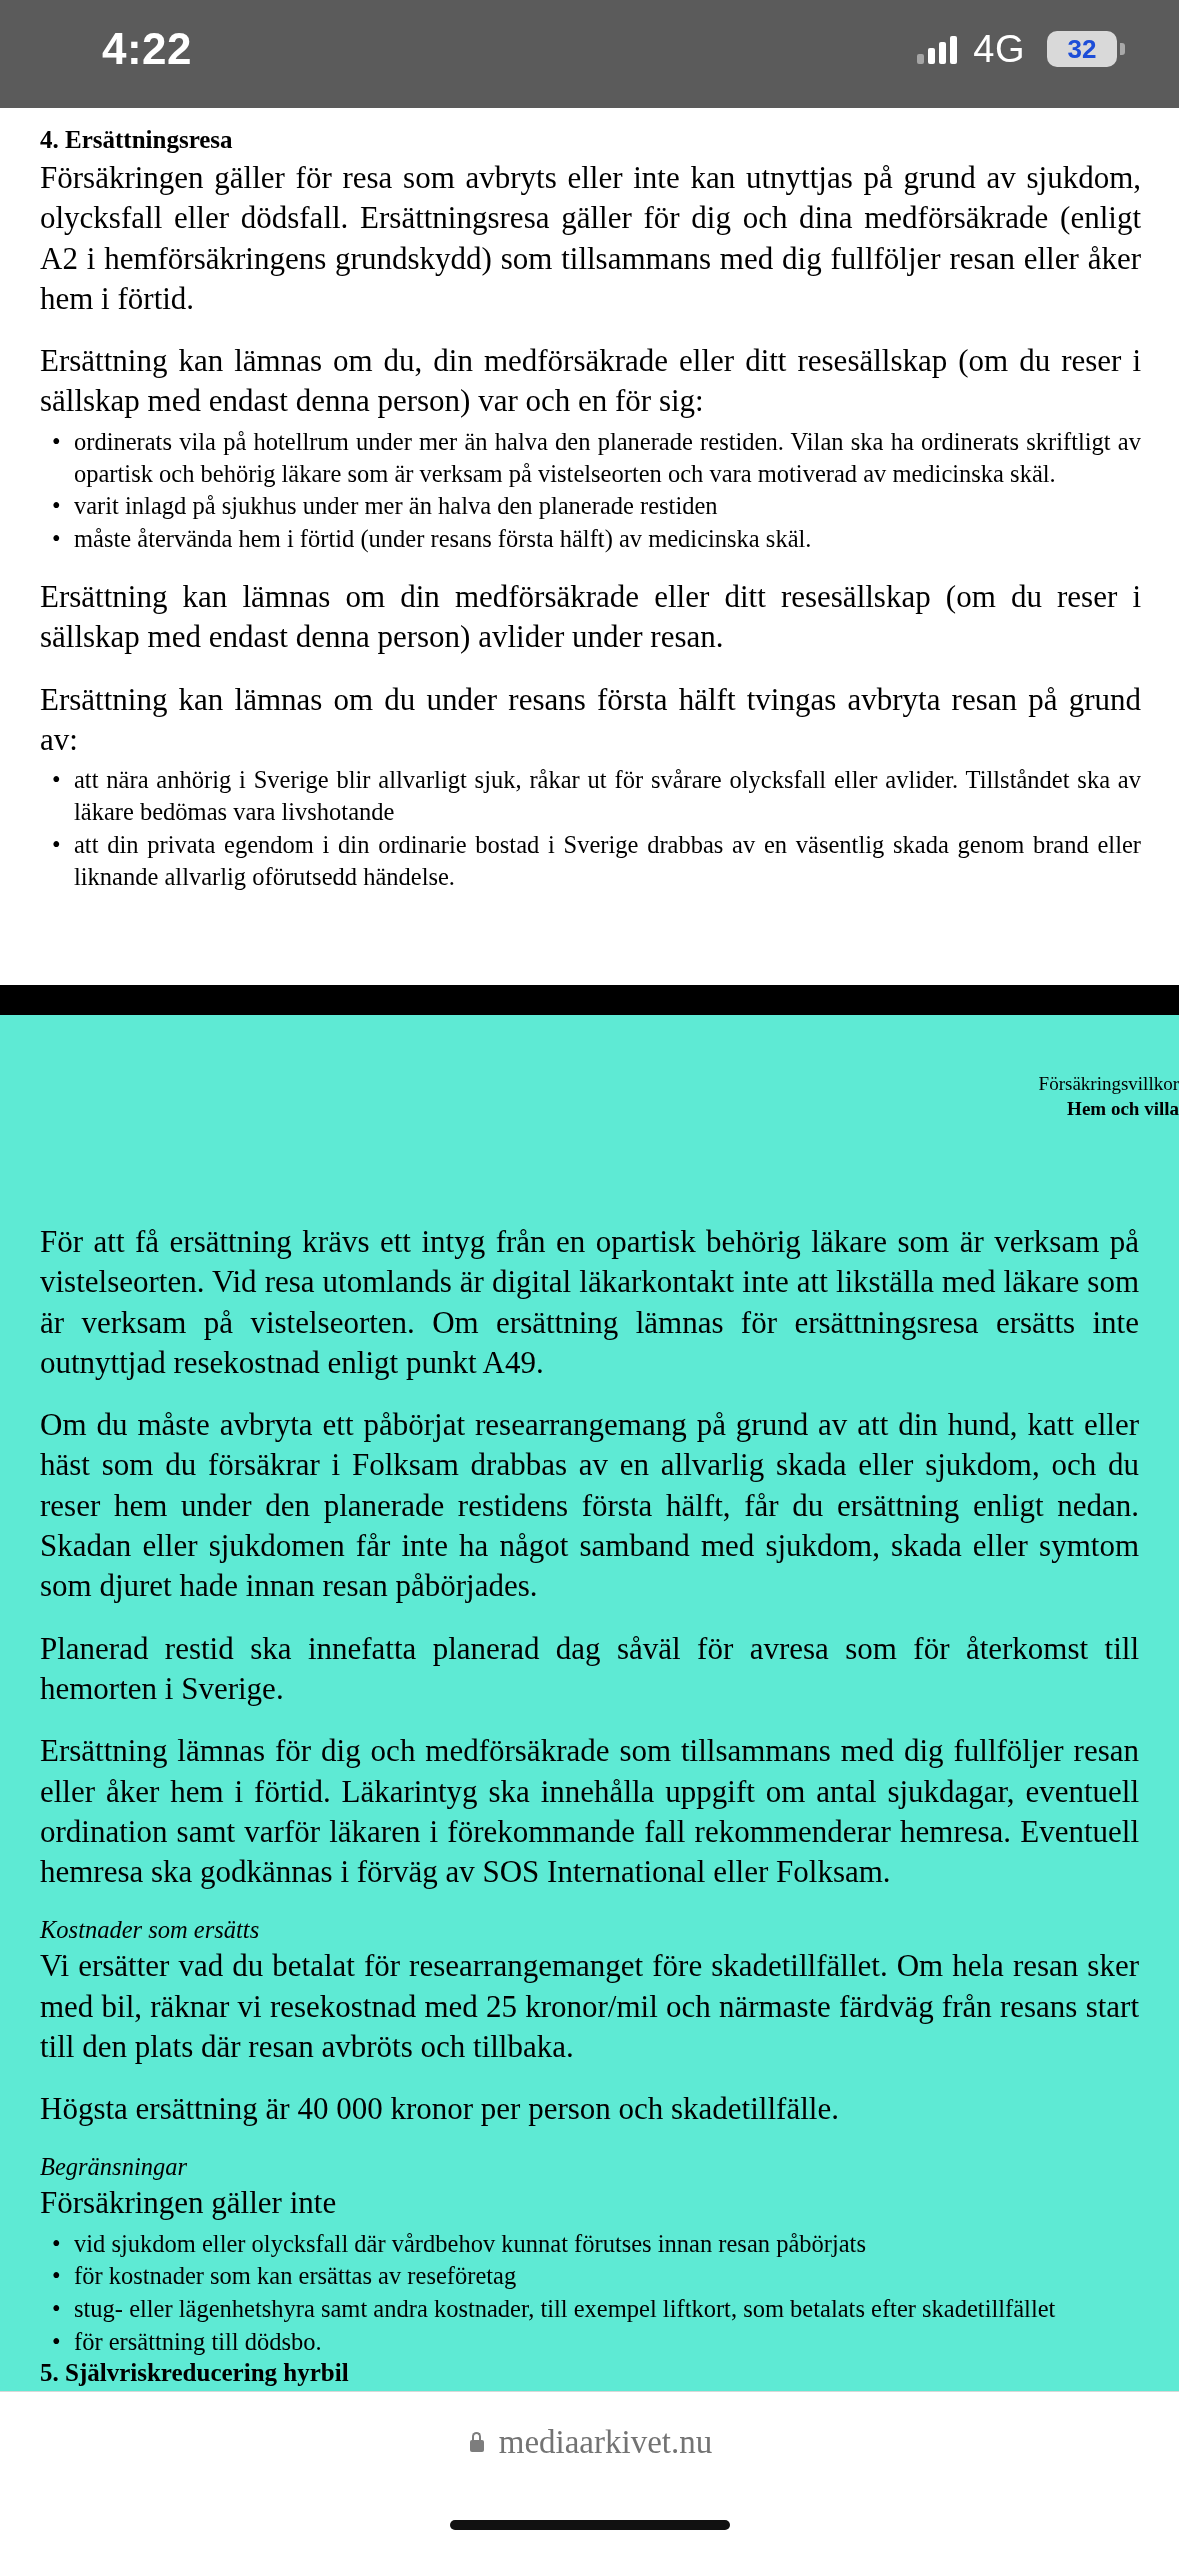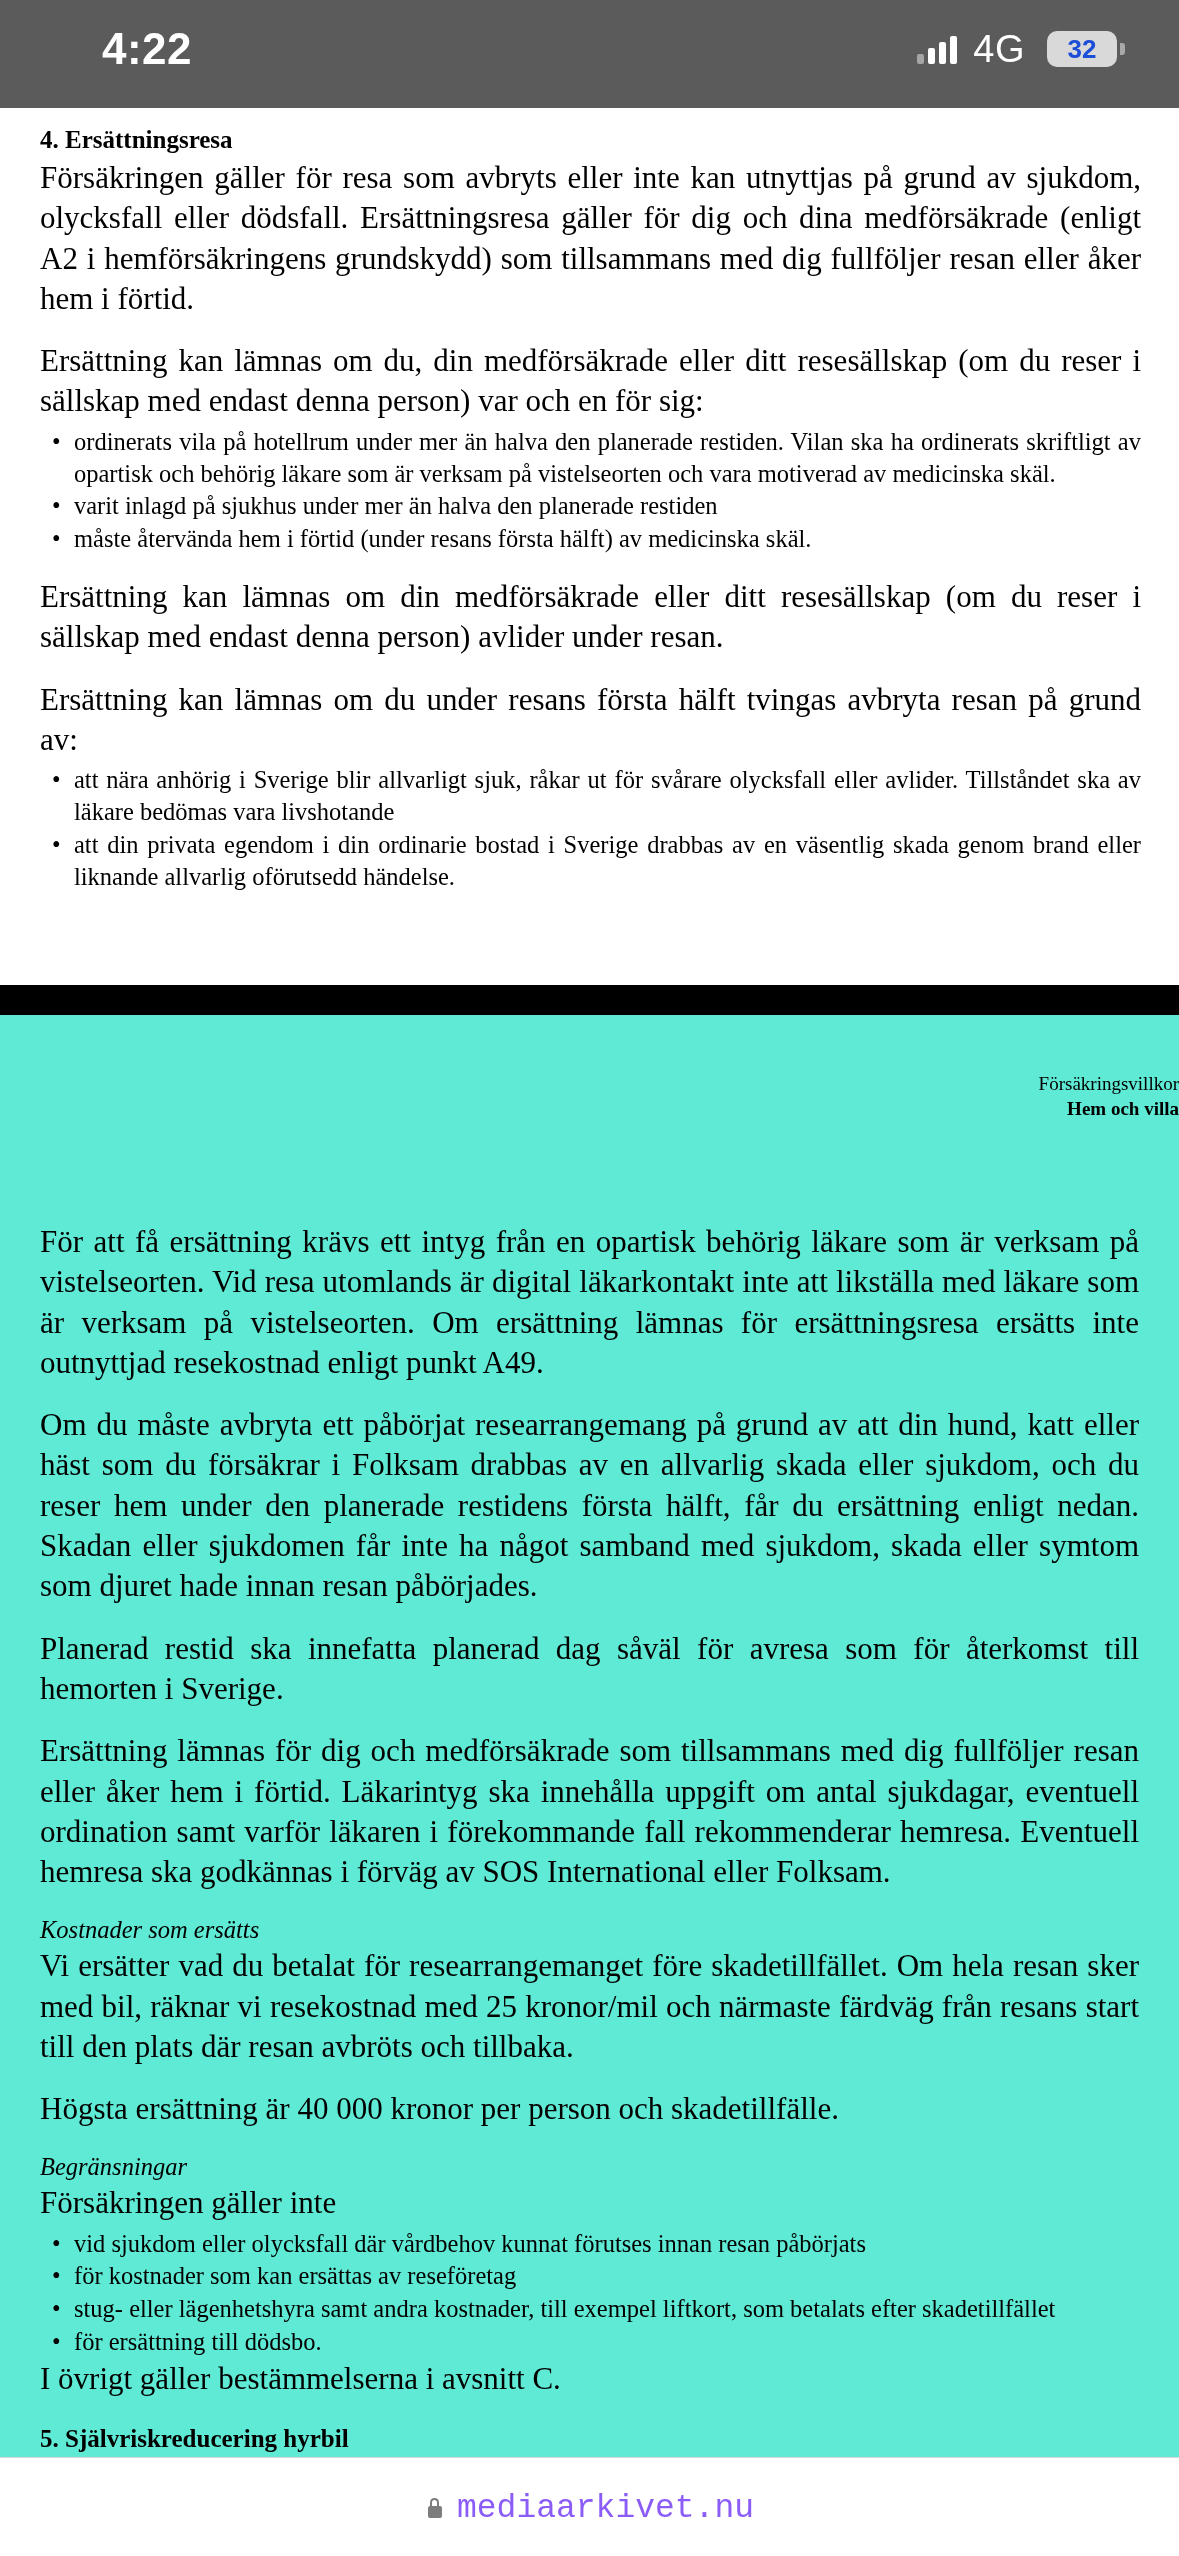--- a/index.html
+++ b/index.html
@@ -217,23 +217,23 @@
     left: 5.5px;
     top: 2px;
     width: 9px;
     height: 10px;
     border: 2.5px solid #7d7d7d;
     border-bottom: none;
     border-radius: 6px 6px 0 0;
     box-sizing: border-box;
   }
   .url-text {
-    font-family: Liberation Mono, monospace;
+    font-family: Liberation Serif, serif;
     font-size: 33px;
-    color: #8b5cf6;
+    color: #737373;
     text-align: center;
   }
   .home-indicator {
     position: absolute;
     bottom: 22px;
     left: 50%;
     transform: translateX(-50%);
     width: 280px;
     height: 10px;
     border-radius: 6px;
@@ -300,21 +300,20 @@
       <p class="body">Högsta ersättning är 40 000 kronor per person och skadetillfälle.</p>
 
       <p class="ital">Begränsningar</p>
       <p class="body tight">Försäkringen gäller inte</p>
       <ul class="bullets" style="margin-bottom:0">
         <li>vid sjukdom eller olycksfall där vårdbehov kunnat förutses innan resan påbörjats</li>
         <li>för kostnader som kan ersättas av reseföretag</li>
         <li>stug- eller lägenhetshyra samt andra kostnader, till exempel liftkort, som betalats efter skadetillfället</li>
         <li>för ersättning till dödsbo.</li>
       </ul>
-      <p class="body" style="margin-bottom:26px">I övrigt gäller bestämmelserna i avsnitt C.</p>
 
       <div class="sec-title">5. Självriskreducering hyrbil</div>
       <p class="body">Om det under resan inträffar en ersättningsbar skada på en personbil som du hyr utomlands eller som du hyr under en resa i Sverige som är avsedd att vara i mer än två dygn, lämnas ersättning för självrisken med upp till 10 000 kronor vid maximalt två skadetillfällen per försäkringsår. Kostnaderna ska styrkas med kvitton i original.</p>
     </div>
   </div>
 
   <div class="browser-bar">
     <div class="url-row">
       <span class="lock"></span>
       <span class="url-text">mediaarkivet.nu</span>

